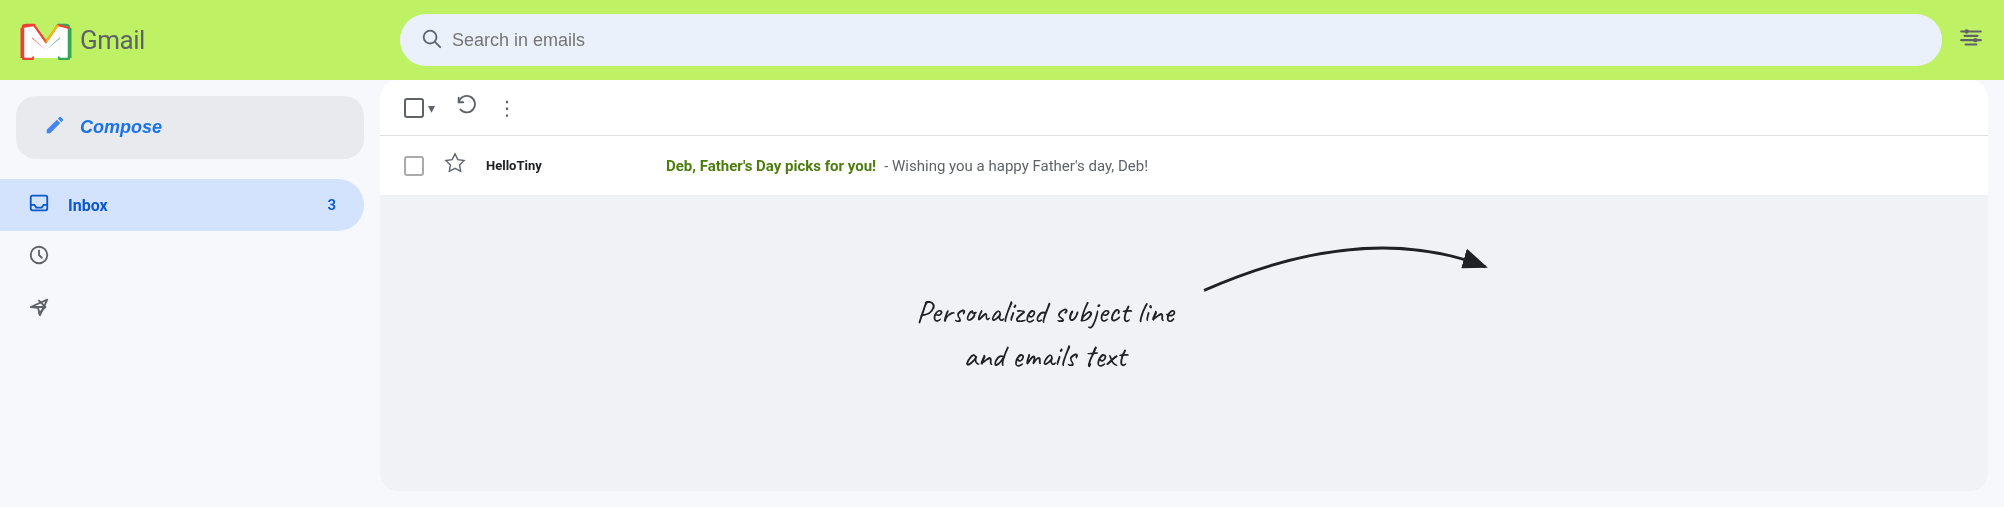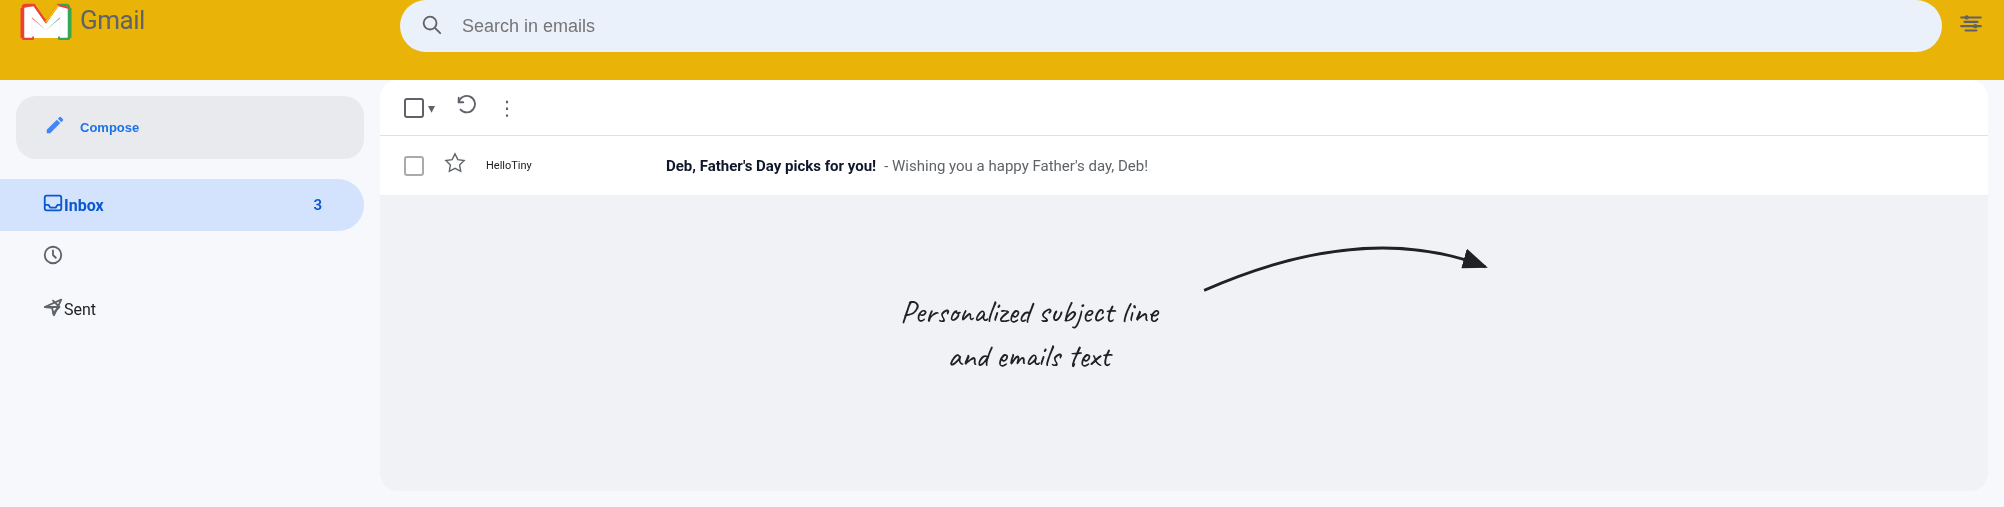--- a/index.html
+++ b/index.html
@@ -9,23 +9,23 @@
       width: 2004px;
       height: 507px;
       overflow: hidden;
       display: flex;
       flex-direction: column;
     }
 
     
     .header {
       display: flex;
-      align-items: flex-start;
+      align-items: center;
       padding: 0 20px;
-      background: #eab308;
+      background: #bef264;
       height: 80px;
       gap: 20px;
     }
 
     .logo-area {
       display: flex;
       align-items: center;
       gap: 8px;
       width: 360px;
       flex-shrink: 0;
@@ -50,21 +50,21 @@
       gap: 16px;
     }
 
     .search-bar {
       flex: 1;
       display: flex;
       align-items: center;
       background: #eaf1fb;
       border-radius: 28px;
       padding: 10px 20px;
-      gap: 20px;
+      gap: 10px;
       height: 52px;
     }
 
     .search-icon-svg {
       color: #5f6368;
       font-size: 22px;
     }
 
     .search-input {
       border: none;
@@ -112,28 +112,30 @@
       width: calc(100% - 32px);
     }
 
     .compose-pencil {
       color: #4285f4;
       font-size: 20px;
     }
 
     .compose-text {
       color: #1a73e8;
-      font-size: 13px;
+      font-size: 18px;
       font-weight: 600;
+      font-style: italic;
     }
 
     .nav-item {
       display: flex;
       align-items: center;
-      padding: 10px 42px;
+      gap: 18px;
+      padding: 10px 28px;
       border-radius: 0 28px 28px 0;
       cursor: pointer;
       font-size: 16px;
       color: #202124;
       margin-right: 16px;
       height: 52px;
     }
 
     .nav-item.active {
       background: #d3e3fd;
@@ -243,39 +245,39 @@
       flex-shrink: 0;
     }
 
     .email-star {
       font-size: 20px;
       color: #5f6368;
       flex-shrink: 0;
     }
 
     .email-sender {
-      font-size: 11px;
-      font-weight: 400;
+      font-size: 13px;
+      font-weight: 700;
       color: #202124;
       width: 160px;
       flex-shrink: 0;
     }
 
     .email-content {
       flex: 1;
       display: flex;
       align-items: center;
       gap: 8px;
       overflow: hidden;
     }
 
     .email-subject {
       font-size: 15px;
       font-weight: 700;
-      color: #0f172a;
+      color: #4d7c0f;
       white-space: nowrap;
     }
 
     .email-preview {
       font-size: 15px;
       color: #5f6368;
       white-space: nowrap;
       overflow: hidden;
       text-overflow: ellipsis;
     }
@@ -290,21 +292,21 @@
       justify-content: center;
     }
 
     .annotation-text {
       font-family: 'Caveat', 'Comic Sans MS', cursive;
       font-size: 32px;
       color: #202124;
       text-align: center;
       line-height: 1.4;
       position: absolute;
-      left: 520px;
+      left: 536px;
       top: 50%;
       transform: translateY(-60%);
     }
 
     .arrow-svg {
       position: absolute;
       top: 0;
       left: 0;
       width: 100%;
       height: 100%;
@@ -411,21 +413,20 @@
       </span>
     </div>
 
     <div class="nav-item">
       <span class="nav-icon">
         <svg width="22" height="22" viewBox="0 0 24 24" fill="none">
           <path d="M5 12l7-7 7 7M12 5v14" stroke="#5f6368" stroke-width="2" stroke-linecap="round" stroke-linejoin="round" transform="rotate(90 12 12) scale(-1,1) translate(-24,0)"></path>
           <polygon points="3,12 21,4 13,21 11,13" stroke="#5f6368" stroke-width="2" fill="none" stroke-linejoin="round"></polygon>
         </svg>
       </span>
-      <span class="nav-label">Sent</span>
     </div>
 
   </div>
 
   <div class="content">
 
     <div class="toolbar">
       <div class="toolbar-checkbox-area">
         <span class="checkbox-box"></span>
         <span class="chevron-down">▾</span>

